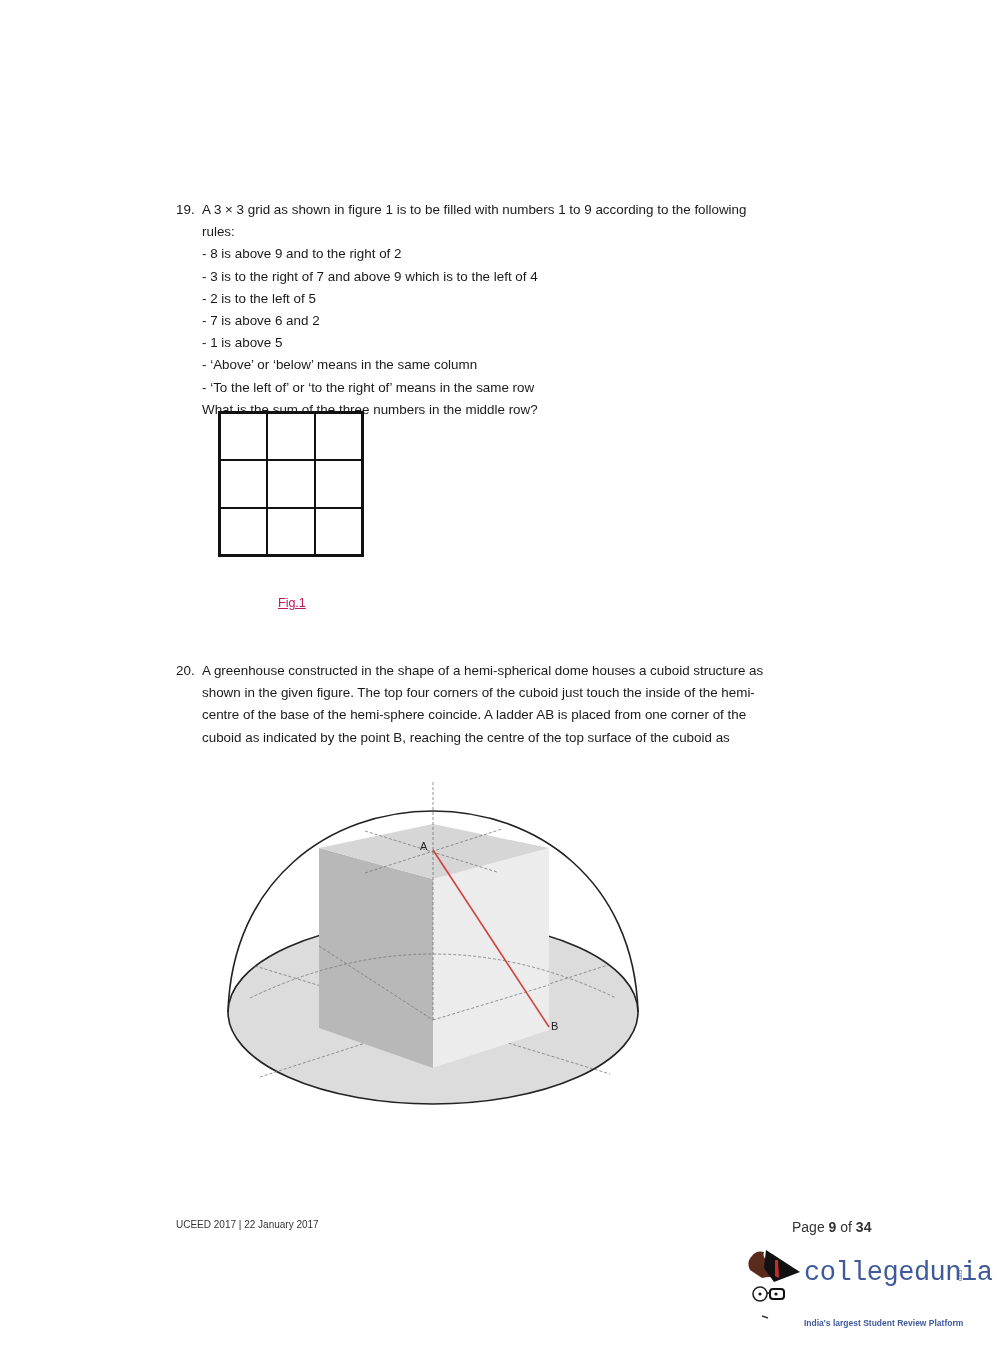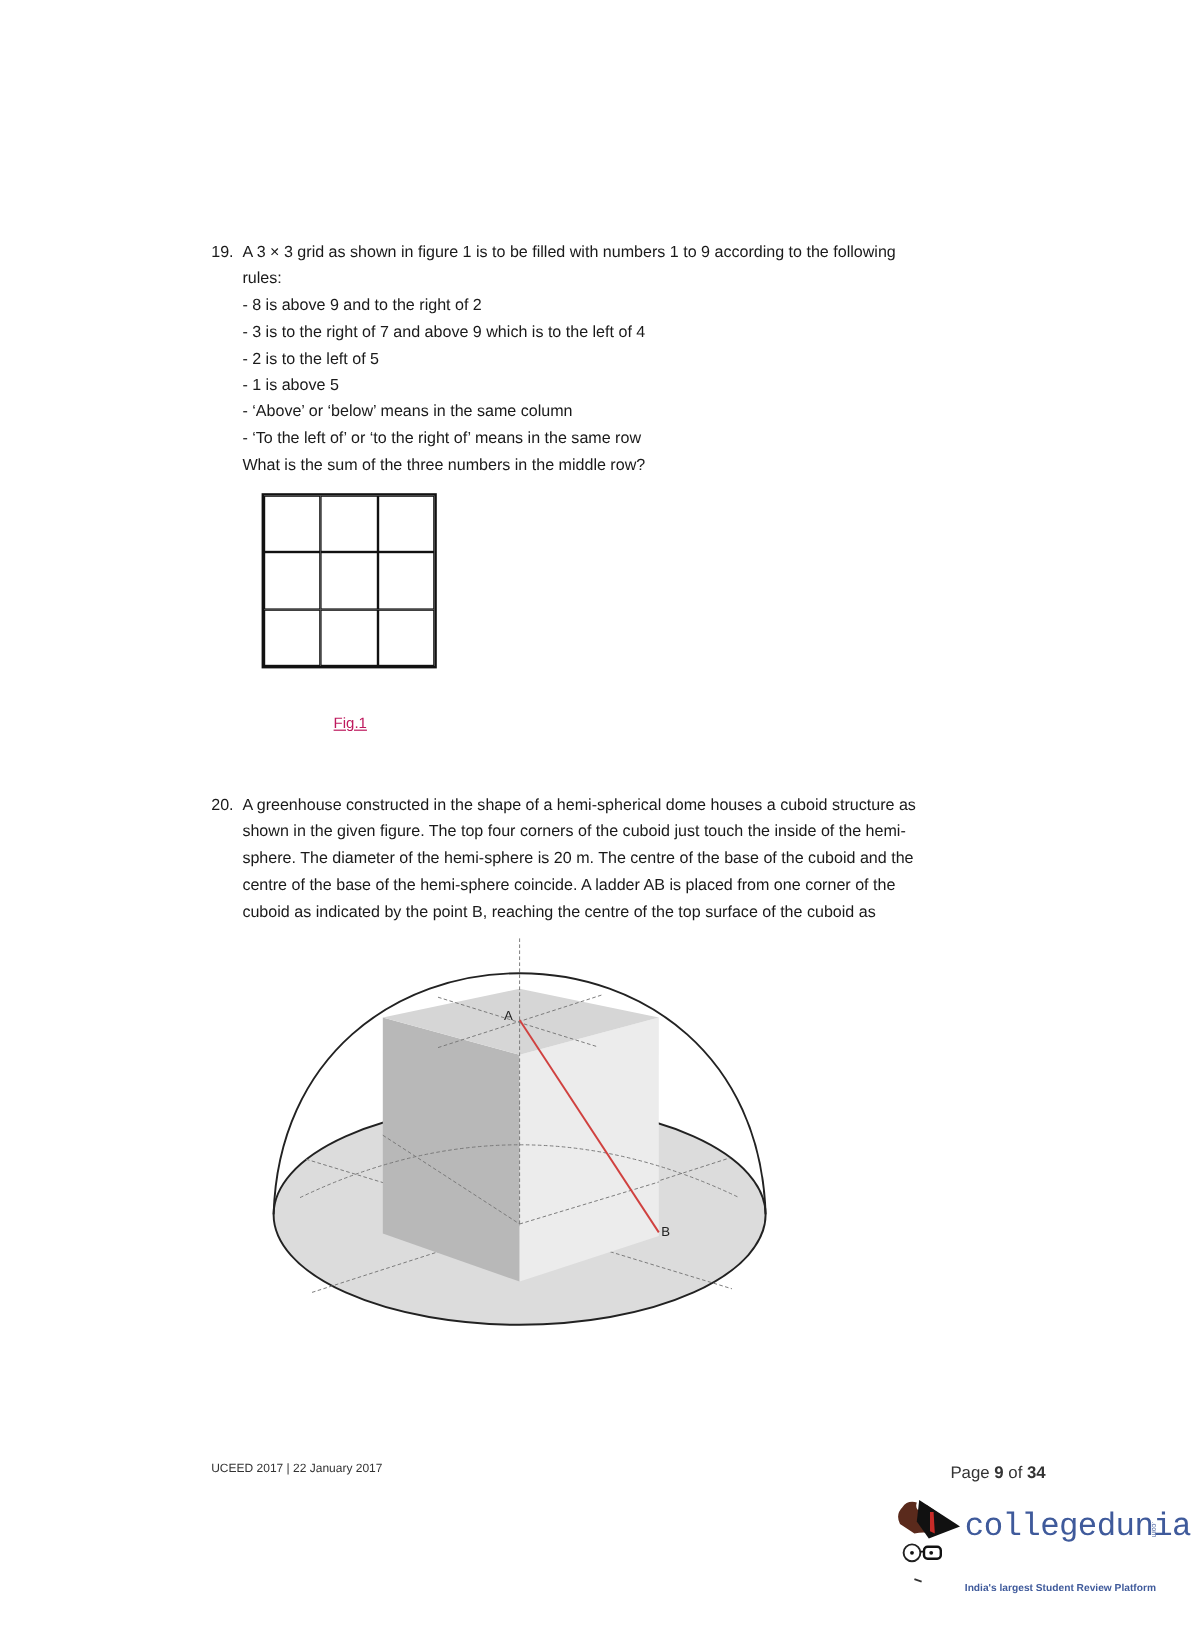--- a/index.html
+++ b/index.html
@@ -32,20 +32,21 @@
 <body>
 
 <div id="q19" class="q">
   <span class="num">19.</span>
   <div class="body">
     <span class="line">A 3 × 3 grid as shown in figure 1 is to be filled with numbers 1 to 9 according to the following</span>
     <span class="line">rules:</span>
     <span class="line">- 8 is above 9 and to the right of 2</span>
     <span class="line">- 3 is to the right of 7 and above 9 which is to the left of 4</span>
     <span class="line">- 2 is to the left of 5</span>
+    <span class="line">- 7 is above 6 and 2</span>
     <span class="line">- 1 is above 5</span>
     <span class="line">- ‘Above’ or ‘below’ means in the same column</span>
     <span class="line">- ‘To the left of’ or ‘to the right of’ means in the same row</span>
     <span class="line">What is the sum of the three numbers in the middle row?</span>
   </div>
 </div>
 
 <div class="grid">
   <div class="cell"></div>
   <div class="cell"></div>
@@ -57,21 +58,20 @@
   <div class="cell"></div>
   <div class="cell"></div>
 </div>
 <div class="figcap">Fig.1</div>
 
 <div id="q20" class="q">
   <span class="num">20.</span>
   <div class="body">
     <span class="line">A greenhouse constructed in the shape of a hemi-spherical dome houses a cuboid structure as</span>
     <span class="line">shown in the given figure. The top four corners of the cuboid just touch the inside of the hemi-</span>
-    <span class="line">sphere. The diameter of the hemi-sphere is 20 m. The centre of the base of the cuboid and the</span>
     <span class="line">centre of the base of the hemi-sphere coincide. A ladder AB is placed from one corner of the</span>
     <span class="line">cuboid as indicated by the point B, reaching the centre of the top surface of the cuboid as</span>
   </div>
 </div>
 
 <svg id="dome" width="430" height="330" viewBox="0 0 430 330">
 
   <ellipse cx="213" cy="232" rx="205" ry="92" fill="#dcdcdc" stroke="#222" stroke-width="1.6"></ellipse>
 
   <line x1="35" y1="186" x2="390" y2="294" stroke="#777" stroke-width="0.8" stroke-dasharray="3,2"></line>

